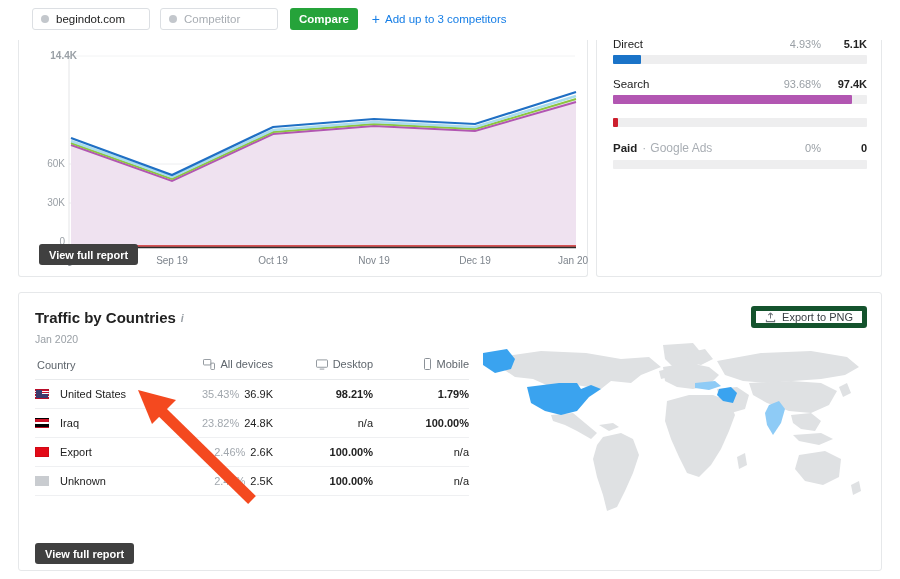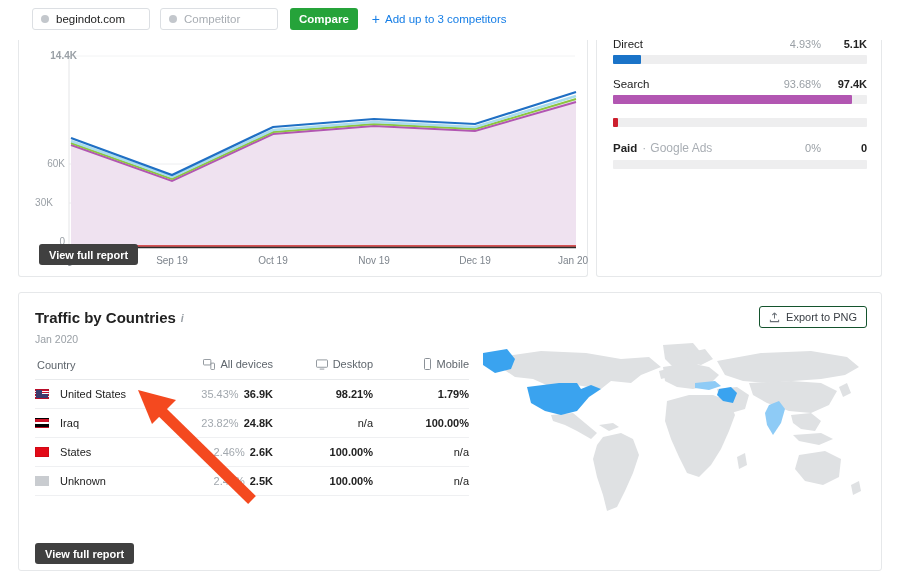--- a/index.html
+++ b/index.html
@@ -89,21 +89,21 @@
     font-size: 15px; font-weight: bold; color: #222; display: flex; align-items: center;
   }
   .info-i {
     margin-left: 5px; font-size: 10.5px; color: #9aa0a6; font-style: italic; cursor: pointer;
   }
   .countries-sub {
     position: absolute; left: 16px; top: 40px; font-size: 10.5px; color: #9aa0a6;
   }
   .export-btn {
     position: absolute; right: 14px; top: 13px; height: 22px;
-    border: 1px solid #14532d; border-radius: 3px; background: #fff;
+    border: 5px solid #14532d; border-radius: 3px; background: #fff;
     display: flex; align-items: center; padding: 0 9px; font-size: 11px;
     color: #3a3f45; cursor: pointer; font-family: "Liberation Sans", sans-serif;
   }
   .export-btn svg { margin-right: 6px; }
 
   table.countries { position: absolute; left: 16px; top: 60px; width: 434px; border-collapse: collapse; }
   table.countries th {
     font-size: 11px; font-weight: normal; color: #5f666d; text-align: right;
     padding: 5px 0 7px 0; border-bottom: 1px solid #e8eaec;
   }
@@ -111,21 +111,21 @@
   table.countries td {
     font-size: 11px; padding: 8px 0; border-bottom: 1px solid #eff0f2; text-align: right;
     color: #222;
   }
   table.countries td.col-country { text-align: left; }
   .hdr-inner { display: inline-flex; align-items: center; gap: 5px; }
   .flag { display: inline-block; width: 14px; height: 10px; margin-right: 8px;
           vertical-align: -1px; border: 1px solid rgba(0,0,0,0.08); }
   .cname { color: #222; }
   .pct-grey { color: #a2a8ae; margin-right: 5px; }
-  .val-bold { font-weight: bold; color: #222; margin-top: 34px; }
+  .val-bold { font-weight: normal; color: #222; margin-top: 34px; }
   .green { color: #3faa3f; font-weight: bold; }
   .orange { color: #eb7f1d; font-weight: bold; }
   .na { color: #c3c7cc; }
   .col-all { width: 128px; }
   .col-desk { width: 100px; }
   .col-mob { width: 96px; }
 
   .map-wrap { position: absolute; left: 462px; top: 46px; width: 396px; height: 208px; }
 
   .arrow-overlay { position: absolute; left: 0; top: 0; width: 900px; height: 579px; pointer-events: none; }
@@ -150,21 +150,21 @@
       <span>Add up to 3 competitors</span>
     </div>
   </div>
 
   <div class="card card-chart">
     <div class="chart-area">
 
       
       <div class="y-label" style="left:16px; top:10px;font-weight:bold;">14.4K</div>
       <div class="y-label" style="left:4px; top:118px;">60K</div>
-      <div class="y-label" style="left:4px; top:157px;text-align:center;">30K</div>
+      <div class="y-label" style="left:4px; top:157px;">30K</div>
       <div class="y-label" style="left:4px; top:196px;">0</div>
 
       
       <svg width="570" height="237" viewBox="0 0 570 237">
 
         <line x1="50" y1="124" x2="556" y2="124" stroke="#edeef0" stroke-width="1"></line>
         <line x1="50" y1="163" x2="556" y2="163" stroke="#edeef0" stroke-width="1"></line>
         <line x1="50" y1="16" x2="556" y2="16" stroke="#f2f3f4" stroke-width="1"></line>
 
         <polygon points="52,102 153,139 254,91 355,83 456,88 557,58 557,206 52,206" fill="#efe2f0"></polygon>
@@ -309,21 +309,21 @@
           </td>
           <td class="col-all">
             <span class="pct-grey">23.82%</span><span class="val-bold">24.8K</span>
           </td>
           <td class="col-desk na">n/a</td>
           <td class="col-mob orange">100.00%</td>
         </tr>
         <tr>
           <td class="col-country">
             <span class="flag" style="background:#e30a17; box-shadow: inset -3px 0 0 0 #e30a17;"></span>
-            <span class="cname">States</span>
+            <span class="cname">Export</span>
           </td>
           <td class="col-all">
             <span class="pct-grey">2.46%</span><span class="val-bold">2.6K</span>
           </td>
           <td class="col-desk green">100.00%</td>
           <td class="col-mob na">n/a</td>
         </tr>
         <tr>
           <td class="col-country">
             <span class="flag" style="background:#c9ccd0; border-color:#c9ccd0;"></span>

